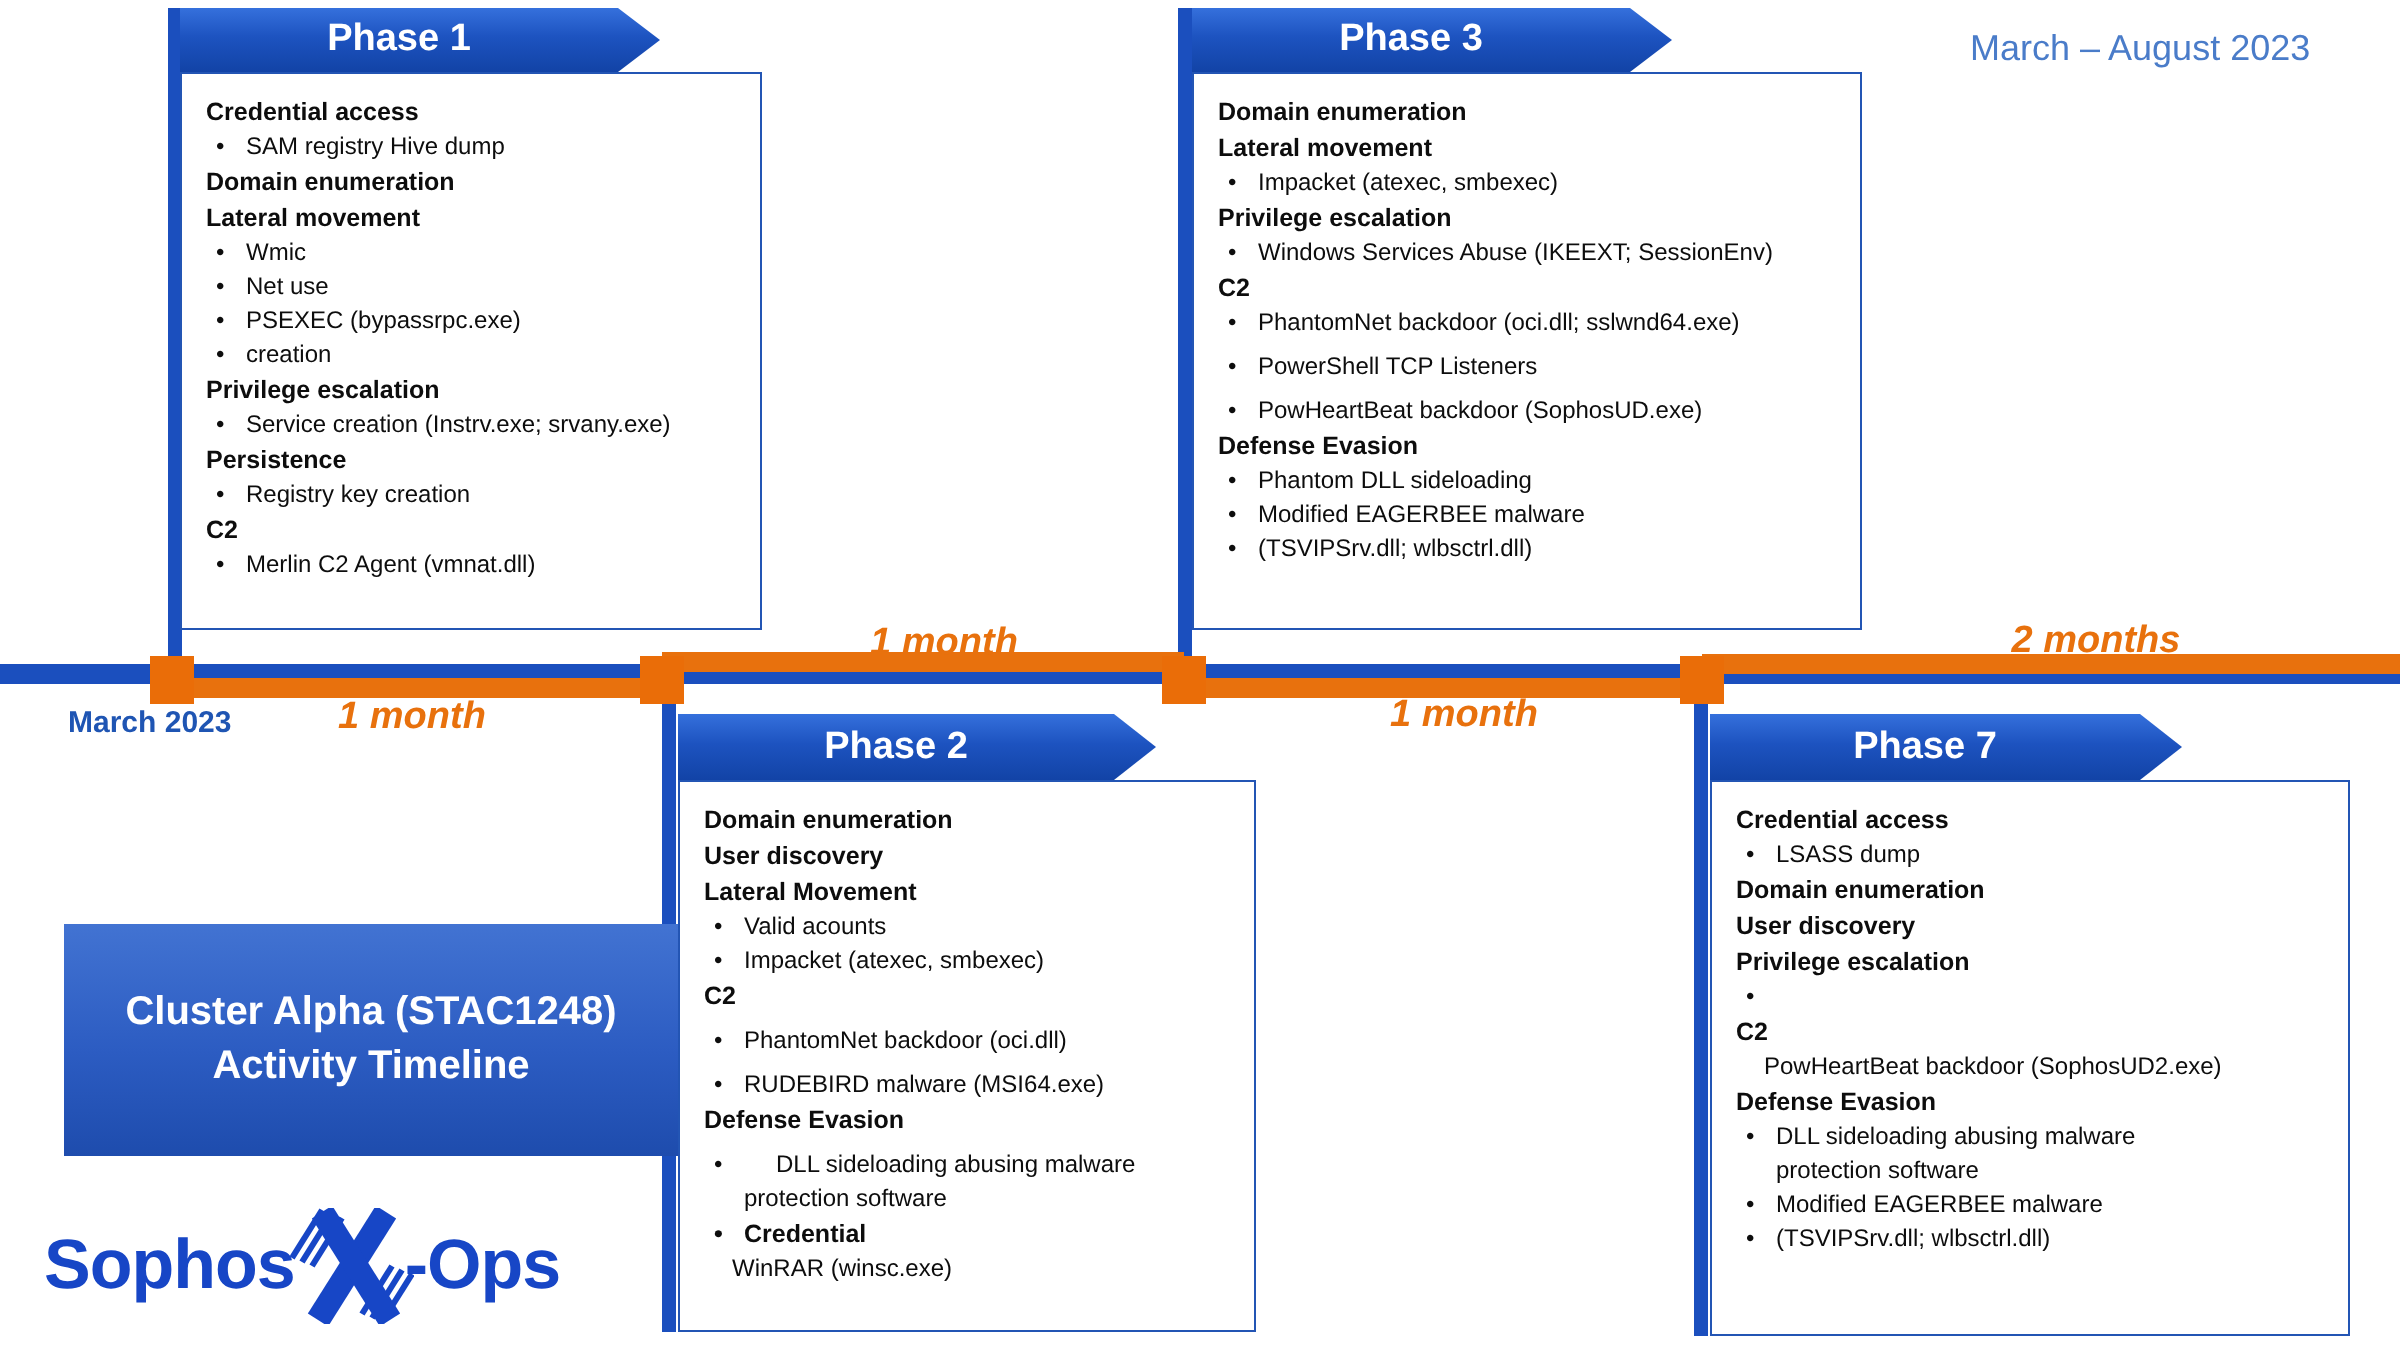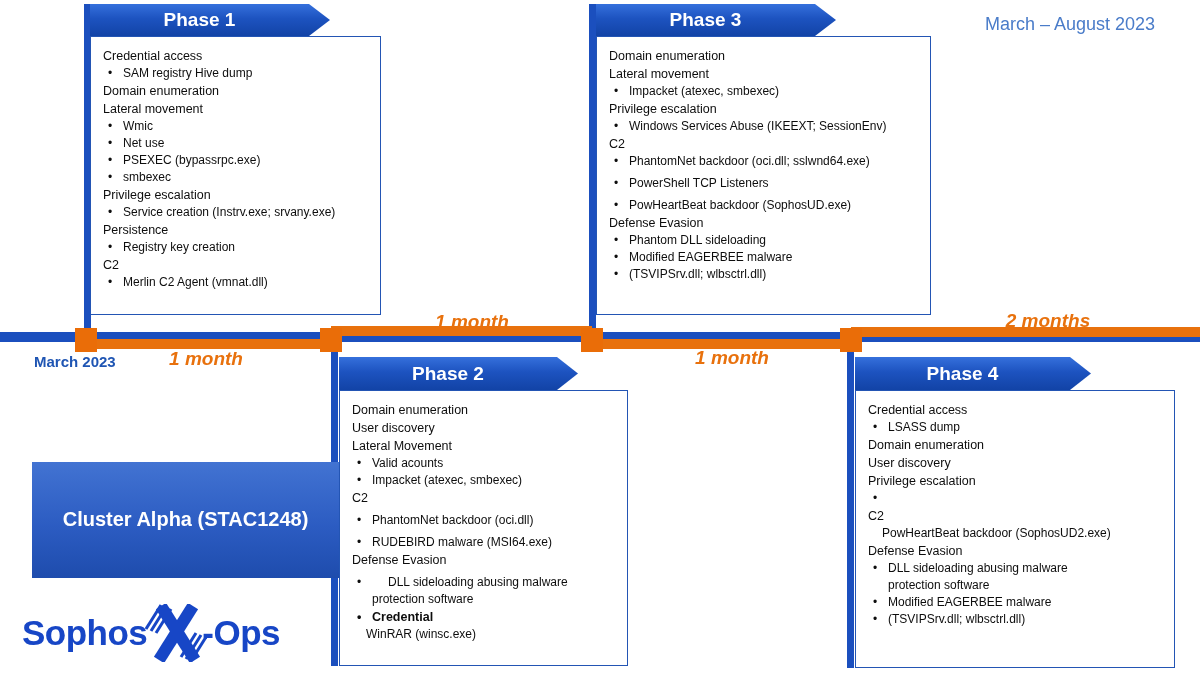--- a/index.html
+++ b/index.html
@@ -54,21 +54,21 @@
     background:#fff;border:1.5px solid #2355b4;box-sizing:border-box;
     z-index:5;padding:9px 8px 0 12px;overflow:hidden;color:#0d0d0d;
   }
   .box1{left:90px;top:36px;width:291px;height:279px;}
   .box2{left:339px;top:390px;width:289px;height:276px;}
   .box3{left:596px;top:36px;width:335px;height:279px;}
   .box4{left:855px;top:390px;width:320px;height:278px;}
 
   .ph-sec{margin-top:1px;}
   .ph-sec:first-child{margin-top:2px;}
-  .sec-h{font-size:12.5px;font-weight:normal;line-height:17px;}
+  .sec-h{font-size:12.5px;font-weight:bold;line-height:17px;}
   .it{display:flex;font-size:12px;line-height:17px;}
   .it .b{width:20px;flex:0 0 20px;text-indent:5px;}
   .it .t{flex:1;}
   .it.nb{padding-left:14px;}
   .sp{margin-top:5px;}
   .ind .t{text-indent:16px;}
   .hb-row{display:flex;font-size:12.5px;font-weight:bold;line-height:17px;}
   .hb-row .b{width:20px;flex:0 0 20px;text-indent:5px;}
   .box4 .it .t{max-width:232px;}
 
@@ -113,21 +113,21 @@
 <div class="abs banner ban1">
     <span>Phase 1</span>
   </div>
 <div class="abs banner ban2">
     <span>Phase 2</span>
   </div>
 <div class="abs banner ban3">
     <span>Phase 3</span>
   </div>
 <div class="abs banner ban4">
-    <span>Phase 4</span>
+    <span>Phase 7</span>
   </div>
 
 <div class="abs pbox box1">
     <div class="ph-sec">
       <div class="sec-h">Credential access</div>
       <div class="it">
         <span class="b">•</span>
         <span class="t">SAM registry Hive dump</span>
       </div>
     </div>
@@ -143,21 +143,21 @@
       <div class="it">
         <span class="b">•</span>
         <span class="t">Net use</span>
       </div>
       <div class="it">
         <span class="b">•</span>
         <span class="t">PSEXEC (bypassrpc.exe)</span>
       </div>
       <div class="it">
         <span class="b">•</span>
-        <span class="t">smbexec</span>
+        <span class="t">creation</span>
       </div>
     </div>
     <div class="ph-sec">
       <div class="sec-h">Privilege escalation</div>
       <div class="it">
         <span class="b">•</span>
         <span class="t">Service creation (Instrv.exe; srvany.exe)</span>
       </div>
     </div>
     <div class="ph-sec">
@@ -308,20 +308,21 @@
       </div>
       <div class="it">
         <span class="b">•</span>
         <span class="t">(TSVIPSrv.dll; wlbsctrl.dll)</span>
       </div>
     </div>
   </div>
 
 <div class="abs title-card">
   <div>Cluster Alpha (STAC1248)</div>
+  <div>Activity Timeline</div>
 </div>
 
 <div class="abs logo">
   <span class="word">Sophos</span>
   <svg width="62" height="58" viewBox="0 0 62 58" aria-hidden="true">
     <g stroke="#1746c6" stroke-width="3" stroke-linecap="butt">
       <line x1="1" y1="25" x2="16" y2="1"></line>
       <line x1="6" y1="27" x2="21" y2="3"></line>
       <line x1="11" y1="29" x2="26" y2="5"></line>
       <line x1="36" y1="53" x2="51" y2="29"></line>

